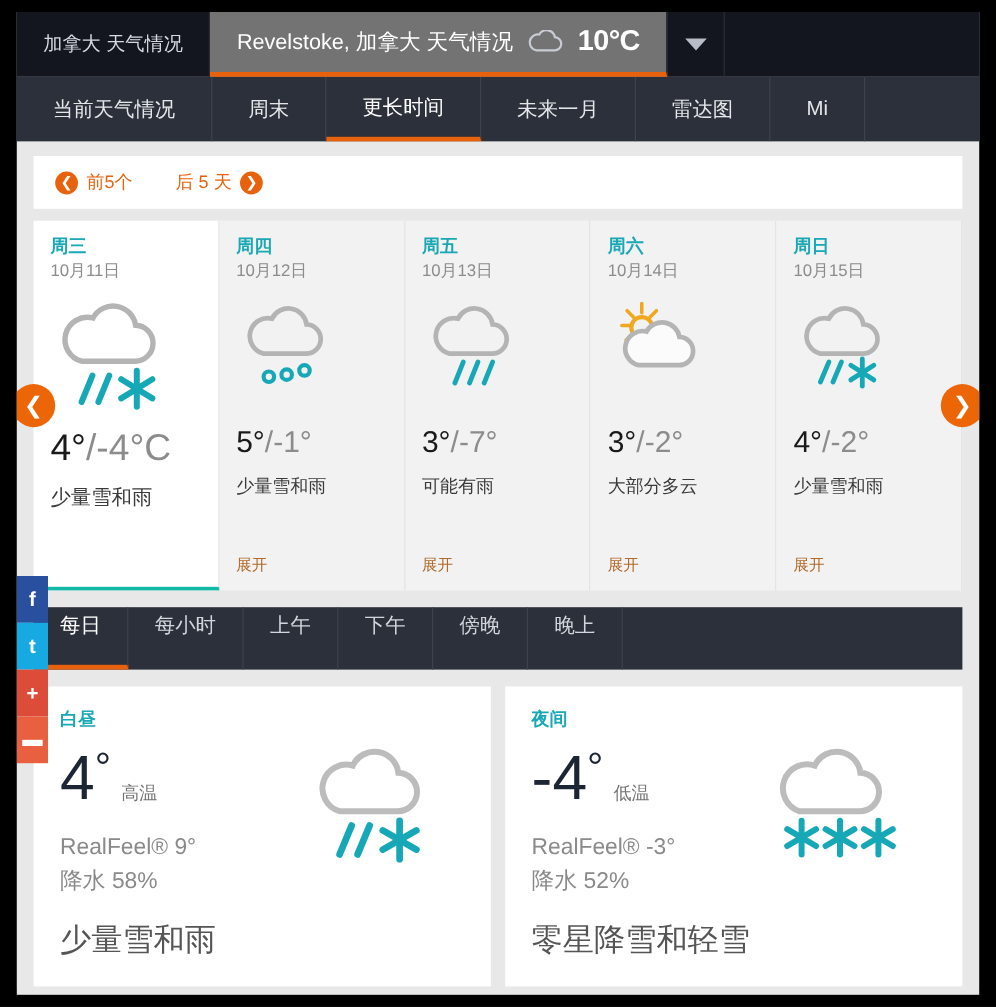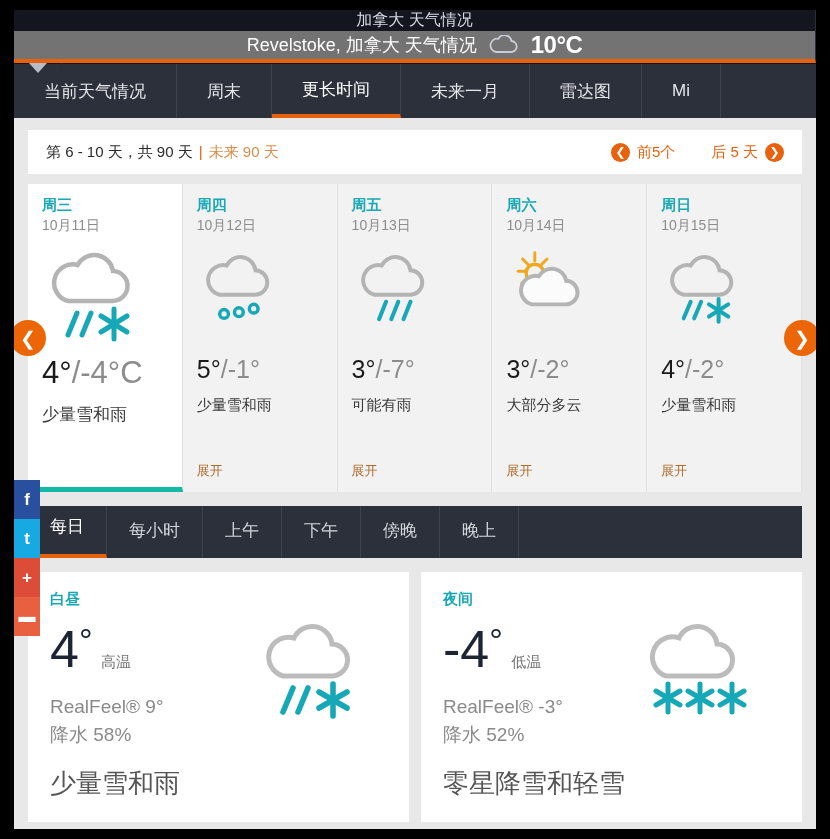--- a/index.html
+++ b/index.html
@@ -17,21 +17,20 @@
     overflow: hidden;
   }
 
   
   .locbar {
     position: relative;
     height: 54px;
     background: #14161f;
     display: flex;
     align-items: stretch;
-    flex-direction: column;
   }
   .loc-tab {
     display: flex; align-items: center; justify-content: center;
     padding: 0 22px;
     color: #d6d9e0;
     font-size: 16px;
     border-right: 1px solid #2a2d38;
     white-space: nowrap;
     cursor: pointer;
   }
@@ -115,21 +114,21 @@
   .card {
     flex: 1;
     background: #f2f2f2;
     border-right: 1px solid #e0e0e0;
     padding: 12px 14px 8px 14px;
     position: relative;
     cursor: pointer;
   }
   .card.active {
     background: #ffffff;
-    border-bottom: 5px solid #14b8a6;
+    border-bottom: 3px solid #14b8a6;
   }
   .dayname { color: #1ba8b5; font-size: 15px; font-weight: bold; }
   .daydate { color: #8c8c8c; font-size: 14px; margin-top: 2px; }
   .icon-slot { height: 100px; margin-top: 14px; position: relative; }
   .temps { font-size: 25px; color: #1a1a1a; margin-top: 6px; }
   .card.active .temps { font-size: 31px; }
   .temps .lo { color: #8c8c8c; }
   .phrase { font-size: 15px; color: #3a3a3a; margin-top: 12px; }
   .card.active .phrase { font-size: 17px; }
   .expand { position: absolute; bottom: 12px; left: 14px; color: #b06a2a; font-size: 13px; cursor: pointer; margin-top: 32px; }
@@ -145,22 +144,22 @@
   .navcirc.next { right: -18px; }
 
   
   .subbar {
     display: flex; height: 52px;
     background: #2c303a;
     margin: 14px 14px 0 14px;
     align-items: stretch;
   }
   .sub-tab {
-    display: flex; align-items: flex-end; justify-content: center;
-    padding: 16px 22px;
+    display: flex; align-items: flex-start; justify-content: center;
+    padding: 4px 22px;
     color: #d2d5dc; font-size: 17px;
     border-right: 1px solid #3e424d;
     cursor: pointer;
   }
   .sub-tab.active { color: #fff; border-bottom: 4px solid #e8620d; }
 
   
   .panels { display: flex; gap: 12px; margin: 14px 14px 0 14px; }
   .panel {
     flex: 1; background: #fff;
@@ -233,25 +232,20 @@
       <span>雷达图</span>
       </div>
     <div class="nav-tab">
       <span>Mi</span>
       </div>
   </div>
 
   <div class="content">
 
     <div class="infobar">
-      <div class="left">
-        <span>第 6 - 10 天，共 90 天</span>
-        <span class="sep">|</span>
-        <span class="hl">未来 90 天</span>
-      </div>
       <div class="right">
         <div class="pager">
           <span class="circ">❮</span>
           <span>前5个</span>
         </div>
         <div class="pager">
           <span>后 5 天</span>
           <span class="circ">❯</span>
         </div>
       </div>

